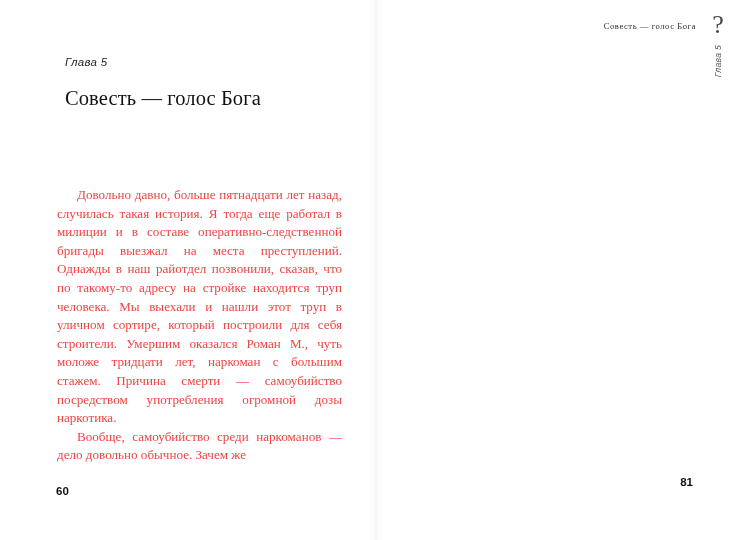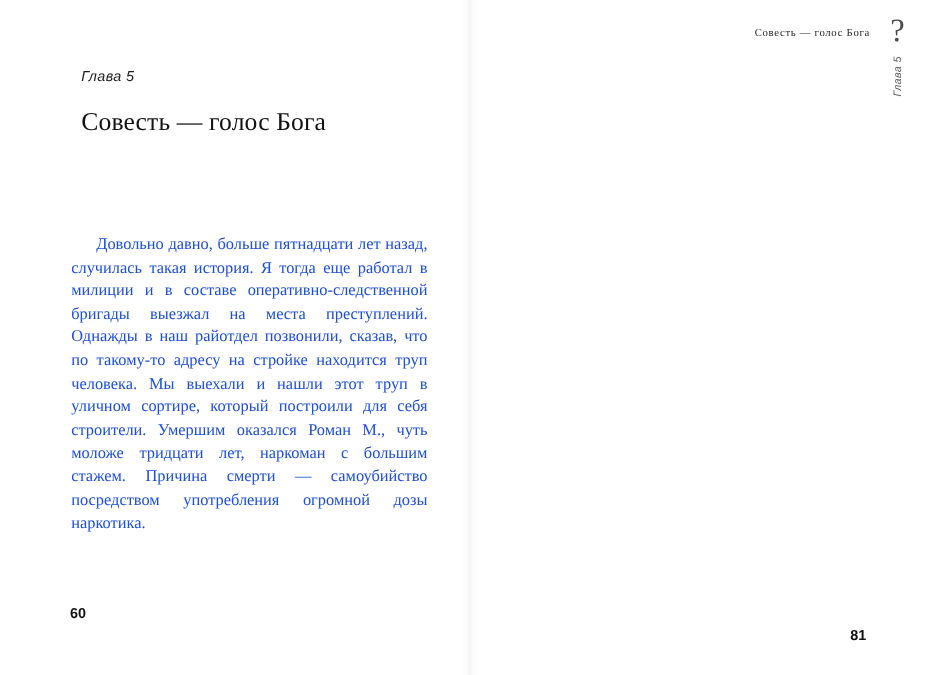--- a/index.html
+++ b/index.html
@@ -68,21 +68,21 @@
     color: #121212;
     letter-spacing: 0.1px;
   }
 
   .col {
     position: absolute;
     font-size: 13.1px;
     line-height: 18.6px;
     text-align: justify;
     text-justify: inter-word;
-    color: #1d4ed8;
+    color: #ef4444;
     -webkit-hyphens: manual;
     hyphens: manual;
   }
   .col-left {
     left: 57px;
     top: 186px;
     width: 285px;
   }
   .col p {
     margin: 0;
@@ -133,37 +133,38 @@
 
   
   .folio {
     position: absolute;
     font-family: "Liberation Sans", "DejaVu Sans", sans-serif;
     font-weight: bold;
     font-size: 11.5px;
     color: #111111;
   }
   .folio-left  { left: 56px;  top: 485px; }
-  .folio-right { right: 56px; top: 503px; }
+  .folio-right { right: 56px; top: 476px; }
 </style>
 </head>
 <body>
 
 <div id="page">
 
   <div class="gutter"></div>
 
   <div class="page-left">
 
     <div class="chapter-label">Глава 5</div>
 
     <div class="chapter-title">Совесть — голос Бога</div>
 
     <div class="col col-left">
       <p>Довольно давно, больше пятнадцати лет назад, случилась такая история. Я тогда еще работал в милиции и в составе оперативно-следственной бригады выезжал на места преступлений. Однажды в наш райотдел позвонили, сказав, что по такому-то адресу на стройке находится труп человека. Мы выехали и нашли этот труп в уличном сортире, который построили для себя строители. Умершим оказался Роман М., чуть моложе тридцати лет, наркоман с большим стажем. Причина смерти — самоубийство посредством употребления огромной дозы наркотика.</p>
+      <p>Вообще, самоубийство среди наркоманов — дело довольно обычное. Зачем же</p>
     </div>
 
     <div class="folio folio-left">60</div>
   </div>
 
   <div class="page-right">
 
     <div class="running-head">Совесть — голос Бога</div>
 
     <div class="margin-mark">

